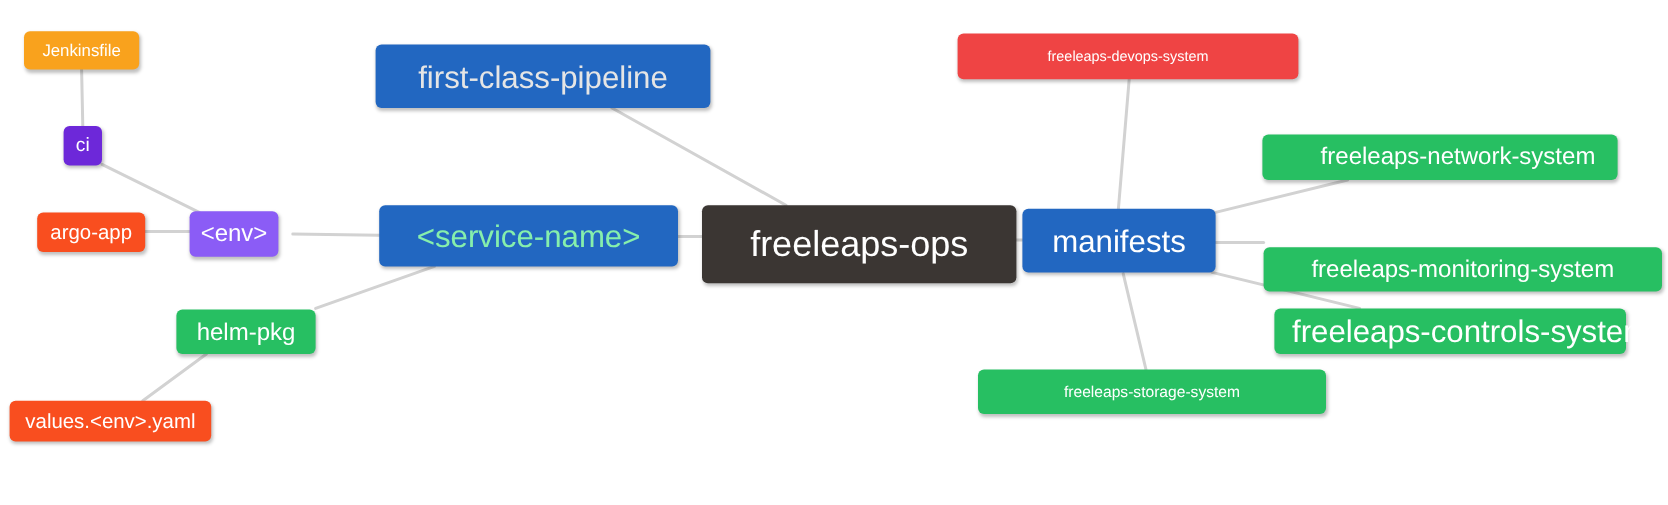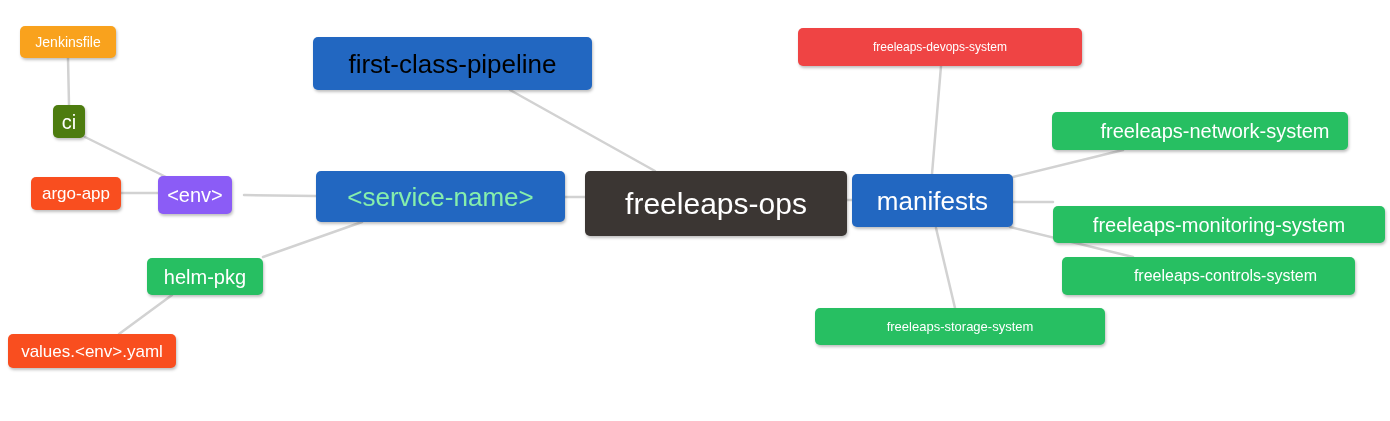--- a/index.html
+++ b/index.html
@@ -55,56 +55,56 @@
       <line x1="941" y1="66" x2="932" y2="174" stroke="#d2d2d2" stroke-width="2.5" stroke-linecap="round"></line>
       <line x1="1013" y1="177" x2="1123" y2="150" stroke="#d2d2d2" stroke-width="2.5" stroke-linecap="round"></line>
       <line x1="1013" y1="202" x2="1053" y2="202" stroke="#d2d2d2" stroke-width="2.5" stroke-linecap="round"></line>
       <line x1="1010" y1="227" x2="1133" y2="257" stroke="#d2d2d2" stroke-width="2.5" stroke-linecap="round"></line>
       <line x1="936" y1="228" x2="955" y2="308" stroke="#d2d2d2" stroke-width="2.5" stroke-linecap="round"></line>
     </svg>
   <div id="nodes-layer">
       <div class="node" style="left: 20px; top: 26px; width: 96px; height: 32px; font-size: 14px; background: rgb(249, 162, 29); color: rgb(255, 255, 255);">
         <span>Jenkinsfile</span>
       </div>
-      <div class="node" style="left: 53px; top: 105px; width: 32px; height: 33px; font-size: 20px; background: #4d7c0f; color: rgb(255, 255, 255);">
+      <div class="node" style="left: 53px; top: 105px; width: 32px; height: 33px; font-size: 16px; background: #6d28d9; color: rgb(255, 255, 255);">
         <span>ci</span>
       </div>
       <div class="node" style="left: 31px; top: 177px; width: 90px; height: 33px; font-size: 17px; background: rgb(249, 78, 31); color: rgb(255, 255, 255);">
         <span>argo-app</span>
       </div>
       <div class="node" style="left: 158px; top: 176px; width: 74px; height: 38px; font-size: 20px; background: #8b5cf6; color: rgb(255, 255, 255);">
         <span>&lt;env&gt;</span>
       </div>
       <div class="node" style="left: 147px; top: 258px; width: 116px; height: 37px; font-size: 20px; background: rgb(39, 191, 98); color: rgb(255, 255, 255);">
         <span>helm-pkg</span>
       </div>
       <div class="node" style="left: 8px; top: 334px; width: 168px; height: 34px; font-size: 17px; background: rgb(249, 78, 31); color: rgb(255, 255, 255); text-align: center;">
         <span>values.&lt;env&gt;.yaml</span>
       </div>
-      <div class="node" style="left: 313px; top: 37px; width: 279px; height: 53px; font-size: 26px; background: rgb(34, 103, 193); color: #000000;">
+      <div class="node" style="left: 313px; top: 37px; width: 279px; height: 53px; font-size: 26px; background: rgb(34, 103, 193); color: #e5e5e5;">
         <span>first-class-pipeline</span>
       </div>
       <div class="node" style="left: 316px; top: 171px; width: 249px; height: 51px; font-size: 26px; background: rgb(34, 103, 193); color: #86efac;">
         <span>&lt;service-name&gt;</span>
       </div>
       <div class="node" style="left: 585px; top: 171px; width: 262px; height: 65px; font-size: 30px; background: rgb(59, 54, 51); color: rgb(255, 255, 255);">
         <span>freeleaps-ops</span>
       </div>
       <div class="node" style="left: 852px; top: 174px; width: 161px; height: 53px; font-size: 26px; background: rgb(34, 103, 193); color: rgb(255, 255, 255);">
         <span>manifests</span>
       </div>
       <div class="node" style="left: 798px; top: 28px; width: 284px; height: 38px; font-size: 12px; background: #ef4444; color: rgb(255, 255, 255);">
         <span>freeleaps-devops-system</span>
       </div>
       <div class="node" style="left: 1052px; top: 112px; width: 296px; height: 38px; font-size: 20px; background: rgb(39, 191, 98); color: rgb(255, 255, 255); padding-left: 36px;">
         <span>freeleaps-network-system</span>
       </div>
       <div class="node" style="left: 1053px; top: 186px; width: 332px; height: 37px; font-size: 20px; background: rgb(39, 191, 98); color: rgb(255, 255, 255); margin-top: 20px;">
         <span>freeleaps-monitoring-system</span>
       </div>
-      <div class="node" style="left: 1062px; top: 257px; width: 293px; height: 38px; font-size: 16px; background: rgb(39, 191, 98); color: rgb(255, 255, 255); padding-left: 40px;">
+      <div class="node" style="left: 1062px; top: 257px; width: 293px; height: 38px; font-size: 26px; background: rgb(39, 191, 98); color: rgb(255, 255, 255); padding-left: 40px;">
         <span>freeleaps-controls-system</span>
       </div>
       <div class="node" style="left: 815px; top: 308px; width: 290px; height: 37px; font-size: 13px; background: rgb(39, 191, 98); color: rgb(255, 255, 255);">
         <span>freeleaps-storage-system</span>
       </div>
     </div>
 </div>
 
 </body></html>

